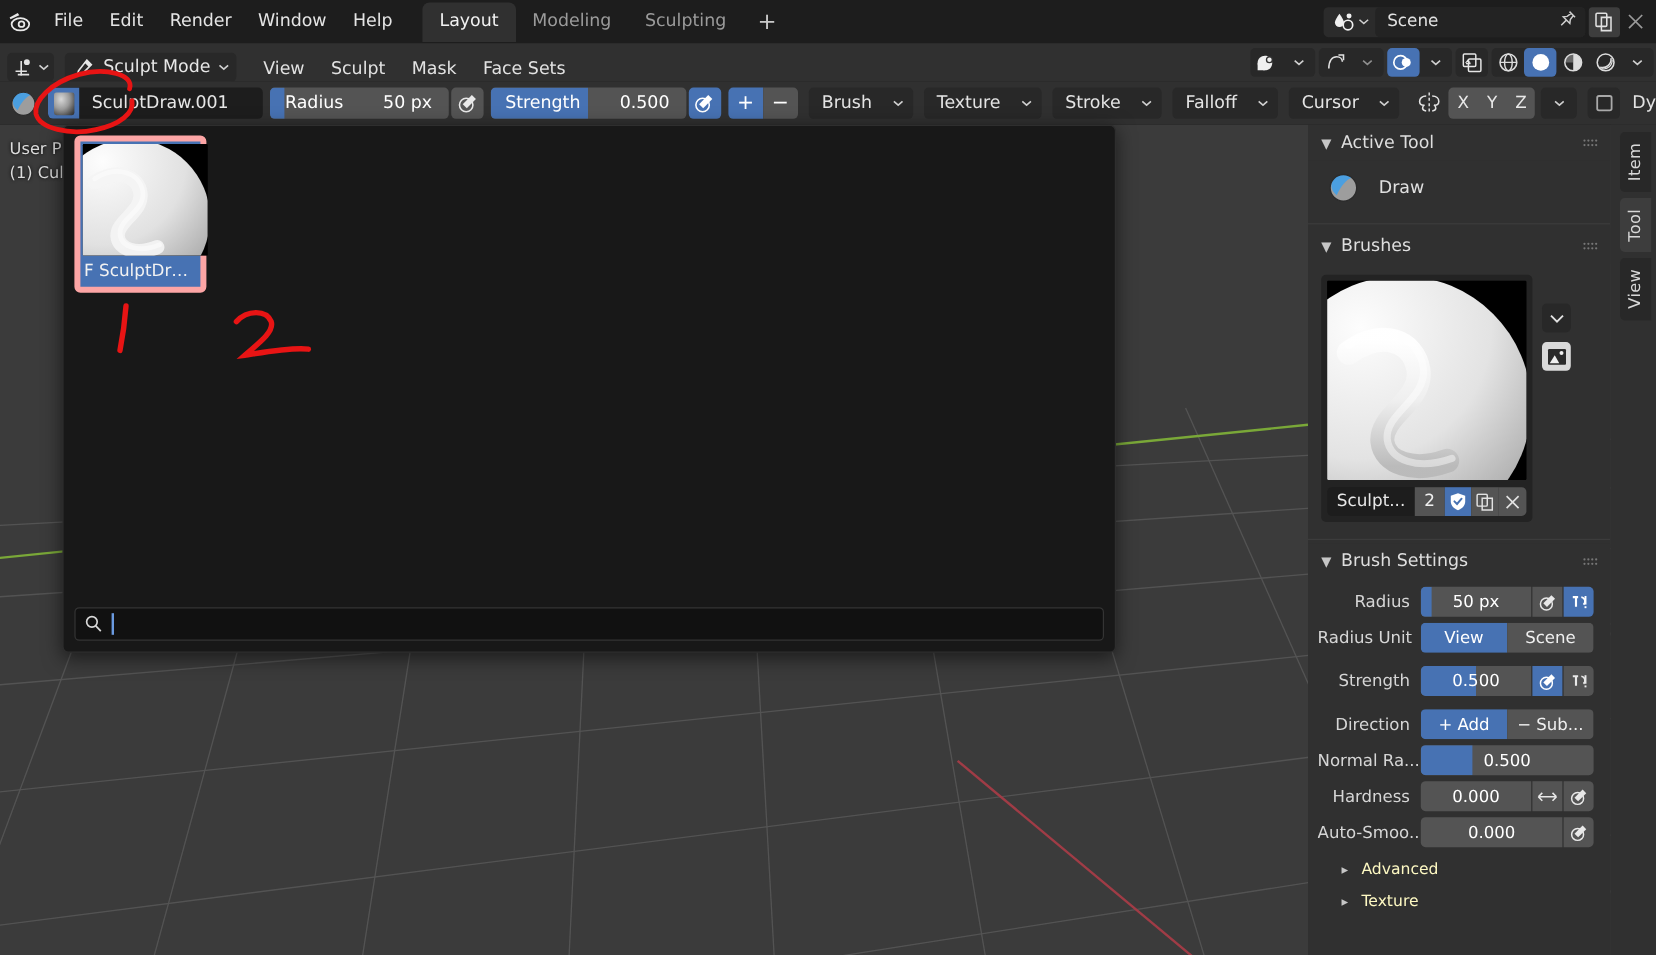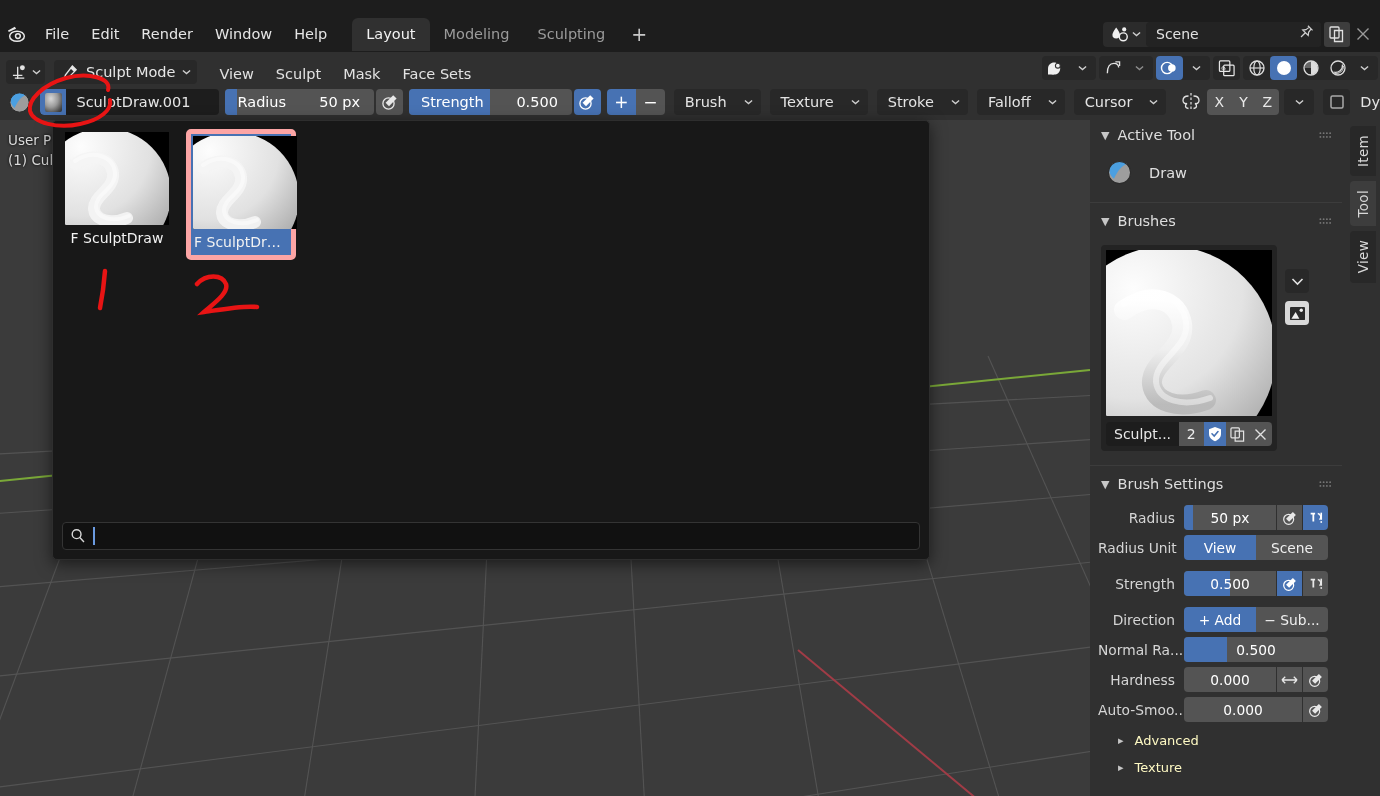--- a/index.html
+++ b/index.html
@@ -3,21 +3,21 @@
 <meta charset="utf-8">
 <style>
   * { box-sizing: border-box; margin: 0; padding: 0; }
   html, body {
     width: 1380px; height: 796px;
     background: #1d1d1d;
     font-family: "DejaVu Sans", sans-serif;
     overflow: hidden;
     -webkit-font-smoothing: antialiased;
   }
-  #app { position: relative; width: 1380px; height: 664px; margin-top: 16px; }
+  #app { position: relative; width: 1380px; height: 664px; }
 
   
   .topbar {
     position: absolute; top: 0; left: 0; width: 1380px; height: 36px;
     background: #1d1d1d;
     display: flex; align-items: center;
   }
   .blender-logo { width: 34px; height: 36px; display: flex; align-items: center; justify-content: center; }
   .menu-item {
     color: #e5e5e5; font-size: 14.5px; padding: 3px 11px; border-radius: 4px;
@@ -832,37 +832,20 @@
       <span>Tool</span>
     </div>
     <div class="vtab">
       <span>View</span>
     </div>
   </div>
 
   <div class="popup">
     <div class="pop-grid">
 
-      <div class="pop-cell">
-        <svg class="pop-thumb" viewBox="0 0 104 93">
-          <defs>
-            <radialGradient id="sph1" cx="32%" cy="14%" r="96%">
-              <stop offset="0%" stop-color="#fdfdfd"></stop>
-                <stop offset="55%" stop-color="#e1e1e1"></stop>
-              <stop offset="88%" stop-color="#b2b2b2"></stop>
-                <stop offset="100%" stop-color="#7b7b7b"></stop>
-            </radialGradient>
-          </defs>
-          <rect width="104" height="93" fill="#000000"></rect>
-          <circle cx="40" cy="62" r="66" fill="url(#sph1)"></circle>
-          <path d="M10 32 C28 20 46 26 48 41 C50 57 28 64 29 77 C30 88 45 93 62 86" fill="none" stroke="#f4f4f4" stroke-width="12" stroke-linecap="round" opacity="0.92"></path>
-          <path d="M10 29 C28 17 48 24 50 40 C52 56 30 62 31 75 C32 86 47 91 64 84" fill="none" stroke="#ffffff" stroke-width="4" stroke-linecap="round" opacity="0.45"></path>
-        </svg>
-        <div class="pop-cap">F SculptDraw</div>
-      </div>
 
       <div class="pop-cell sel">
         <svg class="pop-thumb" viewBox="0 0 104 93">
           <defs>
             <radialGradient id="sph2" cx="32%" cy="14%" r="96%">
               <stop offset="0%" stop-color="#fdfdfd"></stop>
                 <stop offset="55%" stop-color="#e1e1e1"></stop>
               <stop offset="88%" stop-color="#b2b2b2"></stop>
                 <stop offset="100%" stop-color="#7b7b7b"></stop>
             </radialGradient>

